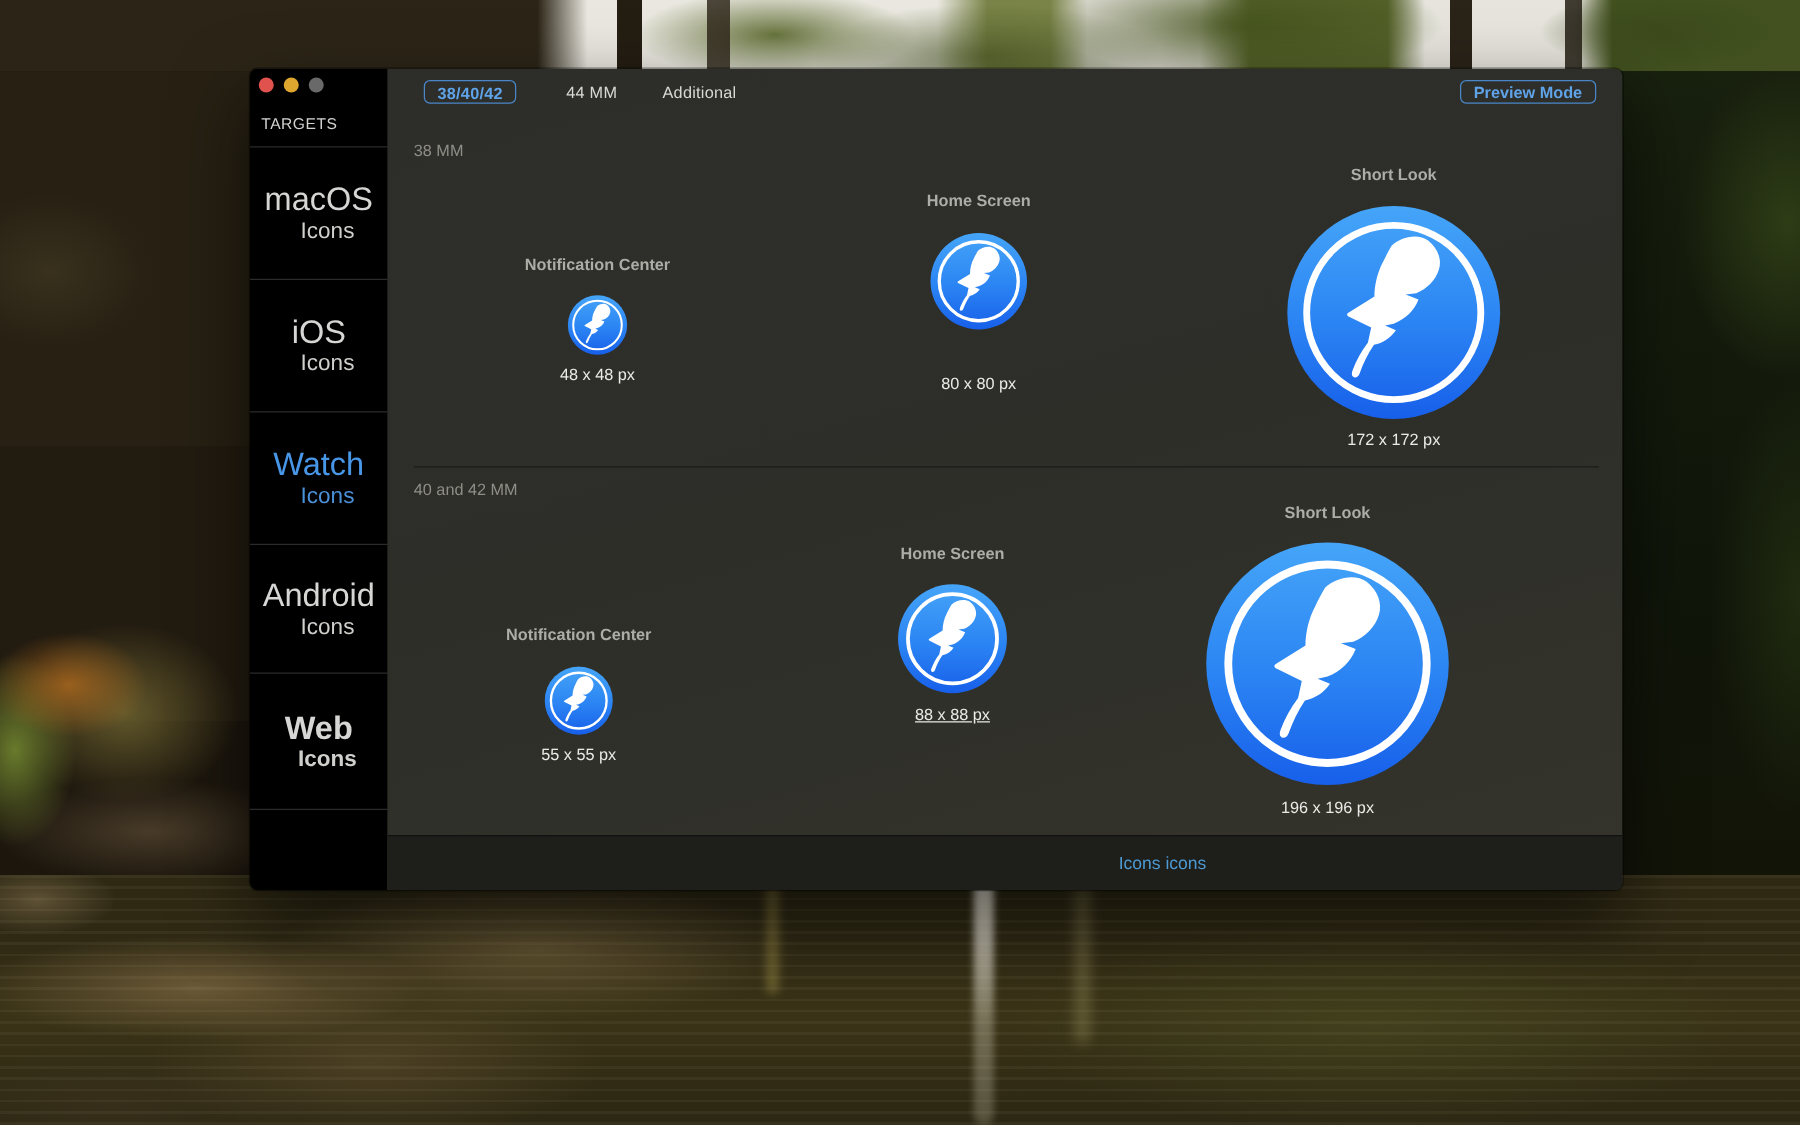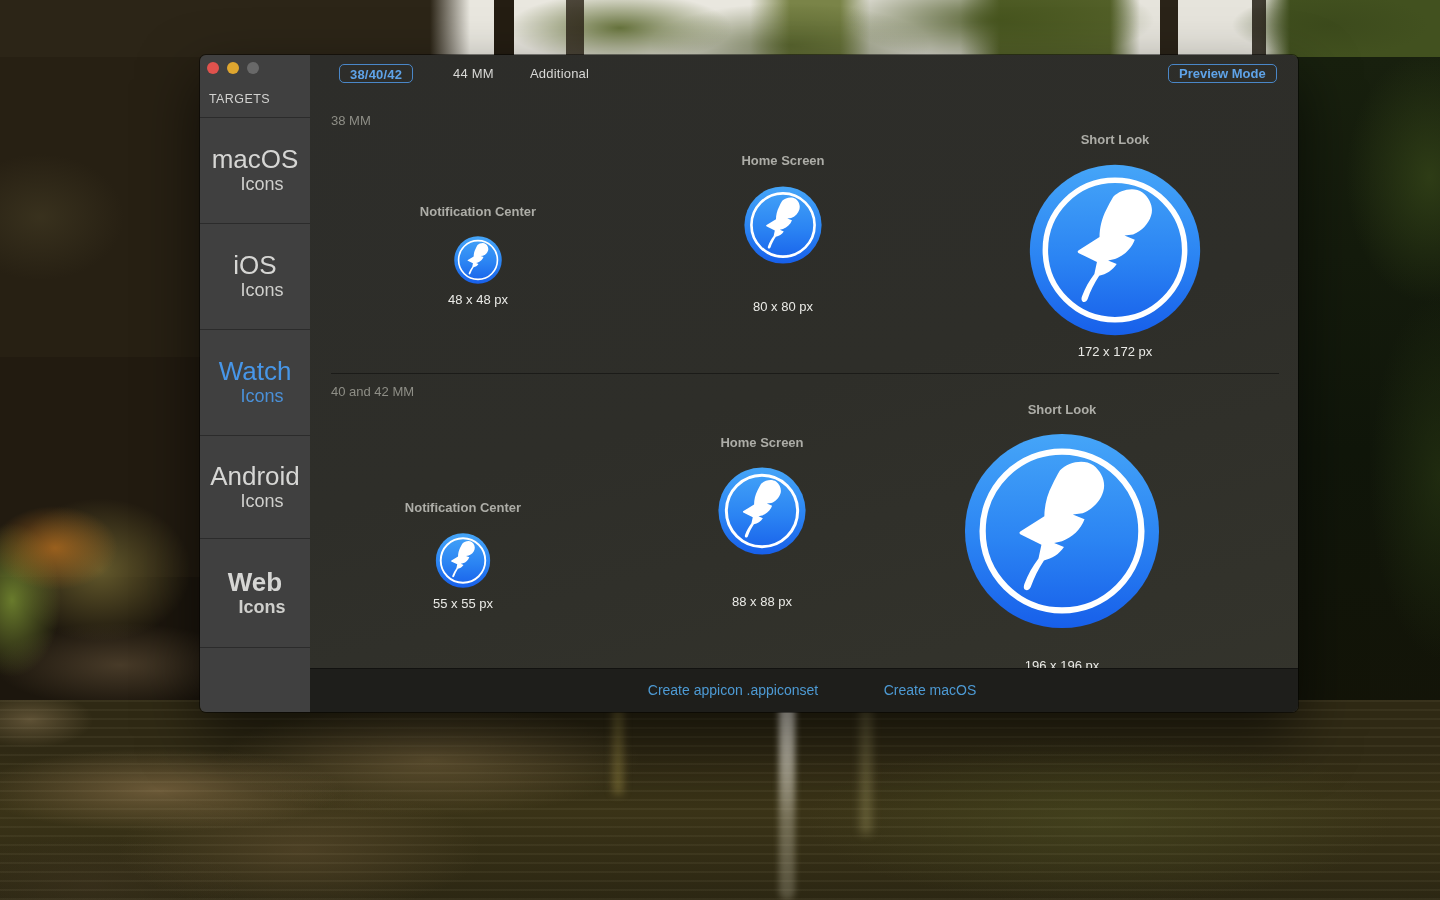--- a/index.html
+++ b/index.html
@@ -51,21 +51,21 @@
     background:linear-gradient(180deg, rgba(238,234,222,.95), rgba(225,220,200,.35) 60%, rgba(210,205,180,.25)); }
   .streak-a { left:613px; top:705px; width:10px; height:90px; filter:blur(4px); background:rgba(200,180,90,.35); }
   .streak-b { left:860px; top:705px; width:12px; height:130px; filter:blur(5px); background:rgba(190,180,120,.3); }
 
   
   .window { position:absolute; left:200px; top:55px; width:1098px; height:657px;
     border-radius:6px; overflow:hidden; display:flex;
     box-shadow:0 24px 60px rgba(0,0,0,.6), 0 0 0 1px rgba(0,0,0,.45); }
 
   
-  .sidebar { width:110px; background:#404040; flex:none; position:relative; }
+  .sidebar { width:110px; background:#000000; flex:none; position:relative; }
   .traffic { position:absolute; left:7px; top:7px; display:flex; gap:8px; }
   .tl { width:12px; height:12px; border-radius:50%; display:inline-block; }
   .tl.red { background:#e0524d; } .tl.yellow { background:#dfa62f; } .tl.gray { background:#696969; }
   .targets-title { position:absolute; left:9px; top:37px; color:#d2d2d0; font-size:12.5px; letter-spacing:.4px; }
   .side-list { position:absolute; left:0; top:62px; right:0; bottom:0; display:flex; flex-direction:column; }
   .side-row { border-top:1px solid #2b2b2b; display:flex; flex-direction:column;
     align-items:center; justify-content:center; cursor:default; }
   .side-row .plat { font-size:26px; color:#d6d6d4; line-height:1.1; }
   .side-row .sub  { font-size:18px; color:#cfcfcc; line-height:1.2;margin-left:14px; }
   .side-row.selected .plat { color:#4796e8; }
@@ -203,28 +203,27 @@
       <path fill="#ffffff" d="M49 19 C53 15 61 13 66 16.5 C70.5 20 72.5 25.5 71 30 C69.5 35 65.5 39 60.5 41 L55.5 41.6 L61.5 44 C59.5 49.3 55.3 53.2 50 55.2 L46 56.1 L51 58.2 C48.6 61.8 44.9 64.2 40.8 65 C37.9 69.3 35.7 73.9 34.1 78.5 C33.5 80.1 32 80.7 31.1 79.9 C30.3 79.2 30.4 78.1 30.9 76.8 C32.6 72.3 35 67.9 38 64 L39.5 57 L28.7 51.7 Q27.8 50.8 28.9 50.1 L41 42.5 C41 37.5 42.3 31.5 45 26.5 C46.3 23.8 47.5 21.5 49 19 Z"></path>
     </svg>
     <div class="icon-size cx" style="left:153px; top:541px;">55 x 55 px</div>
 
     <div class="icon-title cx" style="left:452px; top:380px;">Home Screen</div>
     <svg class="app-icon cx" style="left:452px; top:412px;" width="88" height="88" viewBox="0 0 100 100">
       <circle cx="50" cy="50" r="49.5" fill="url(#icg)"></circle>
       <circle cx="50" cy="50" r="40.5" fill="none" stroke="#ffffff" stroke-width="3.4"></circle>
       <path fill="#ffffff" d="M49 19 C53 15 61 13 66 16.5 C70.5 20 72.5 25.5 71 30 C69.5 35 65.5 39 60.5 41 L55.5 41.6 L61.5 44 C59.5 49.3 55.3 53.2 50 55.2 L46 56.1 L51 58.2 C48.6 61.8 44.9 64.2 40.8 65 C37.9 69.3 35.7 73.9 34.1 78.5 C33.5 80.1 32 80.7 31.1 79.9 C30.3 79.2 30.4 78.1 30.9 76.8 C32.6 72.3 35 67.9 38 64 L39.5 57 L28.7 51.7 Q27.8 50.8 28.9 50.1 L41 42.5 C41 37.5 42.3 31.5 45 26.5 C46.3 23.8 47.5 21.5 49 19 Z"></path>
     </svg>
-    <div class="icon-size cx" style="left:452px; top:539px;">88 x 88 px</div>
+    <div class="icon-size cx" style="left:452px; top:509px;text-decoration:underline;">88 x 88 px</div>
 
     <div class="icon-title cx" style="left:752px; top:347px;">Short Look</div>
     <svg class="app-icon cx" style="left:752px; top:378px;" width="196" height="196" viewBox="0 0 100 100">
       <circle cx="50" cy="50" r="49.5" fill="url(#icg)"></circle>
       <circle cx="50" cy="50" r="40.5" fill="none" stroke="#ffffff" stroke-width="3.2"></circle>
       <path fill="#ffffff" d="M49 19 C53 15 61 13 66 16.5 C70.5 20 72.5 25.5 71 30 C69.5 35 65.5 39 60.5 41 L55.5 41.6 L61.5 44 C59.5 49.3 55.3 53.2 50 55.2 L46 56.1 L51 58.2 C48.6 61.8 44.9 64.2 40.8 65 C37.9 69.3 35.7 73.9 34.1 78.5 C33.5 80.1 32 80.7 31.1 79.9 C30.3 79.2 30.4 78.1 30.9 76.8 C32.6 72.3 35 67.9 38 64 L39.5 57 L28.7 51.7 Q27.8 50.8 28.9 50.1 L41 42.5 C41 37.5 42.3 31.5 45 26.5 C46.3 23.8 47.5 21.5 49 19 Z"></path>
     </svg>
-    <div class="icon-size cx" style="left:752px; top:603px;">196 x 196 px</div>
+    <div class="icon-size cx" style="left:752px; top:583px;">196 x 196 px</div>
 
     <div class="footer">
-      <a href="#" class="link-1 cx">Create appicon .appiconset</a>
-      <a href="#" class="link-2 cx">Create macOS</a>
+      <a href="#" class="link-2 cx">Icons icons</a>
     </div>
   </div>
 </div>
 
 </body></html>

